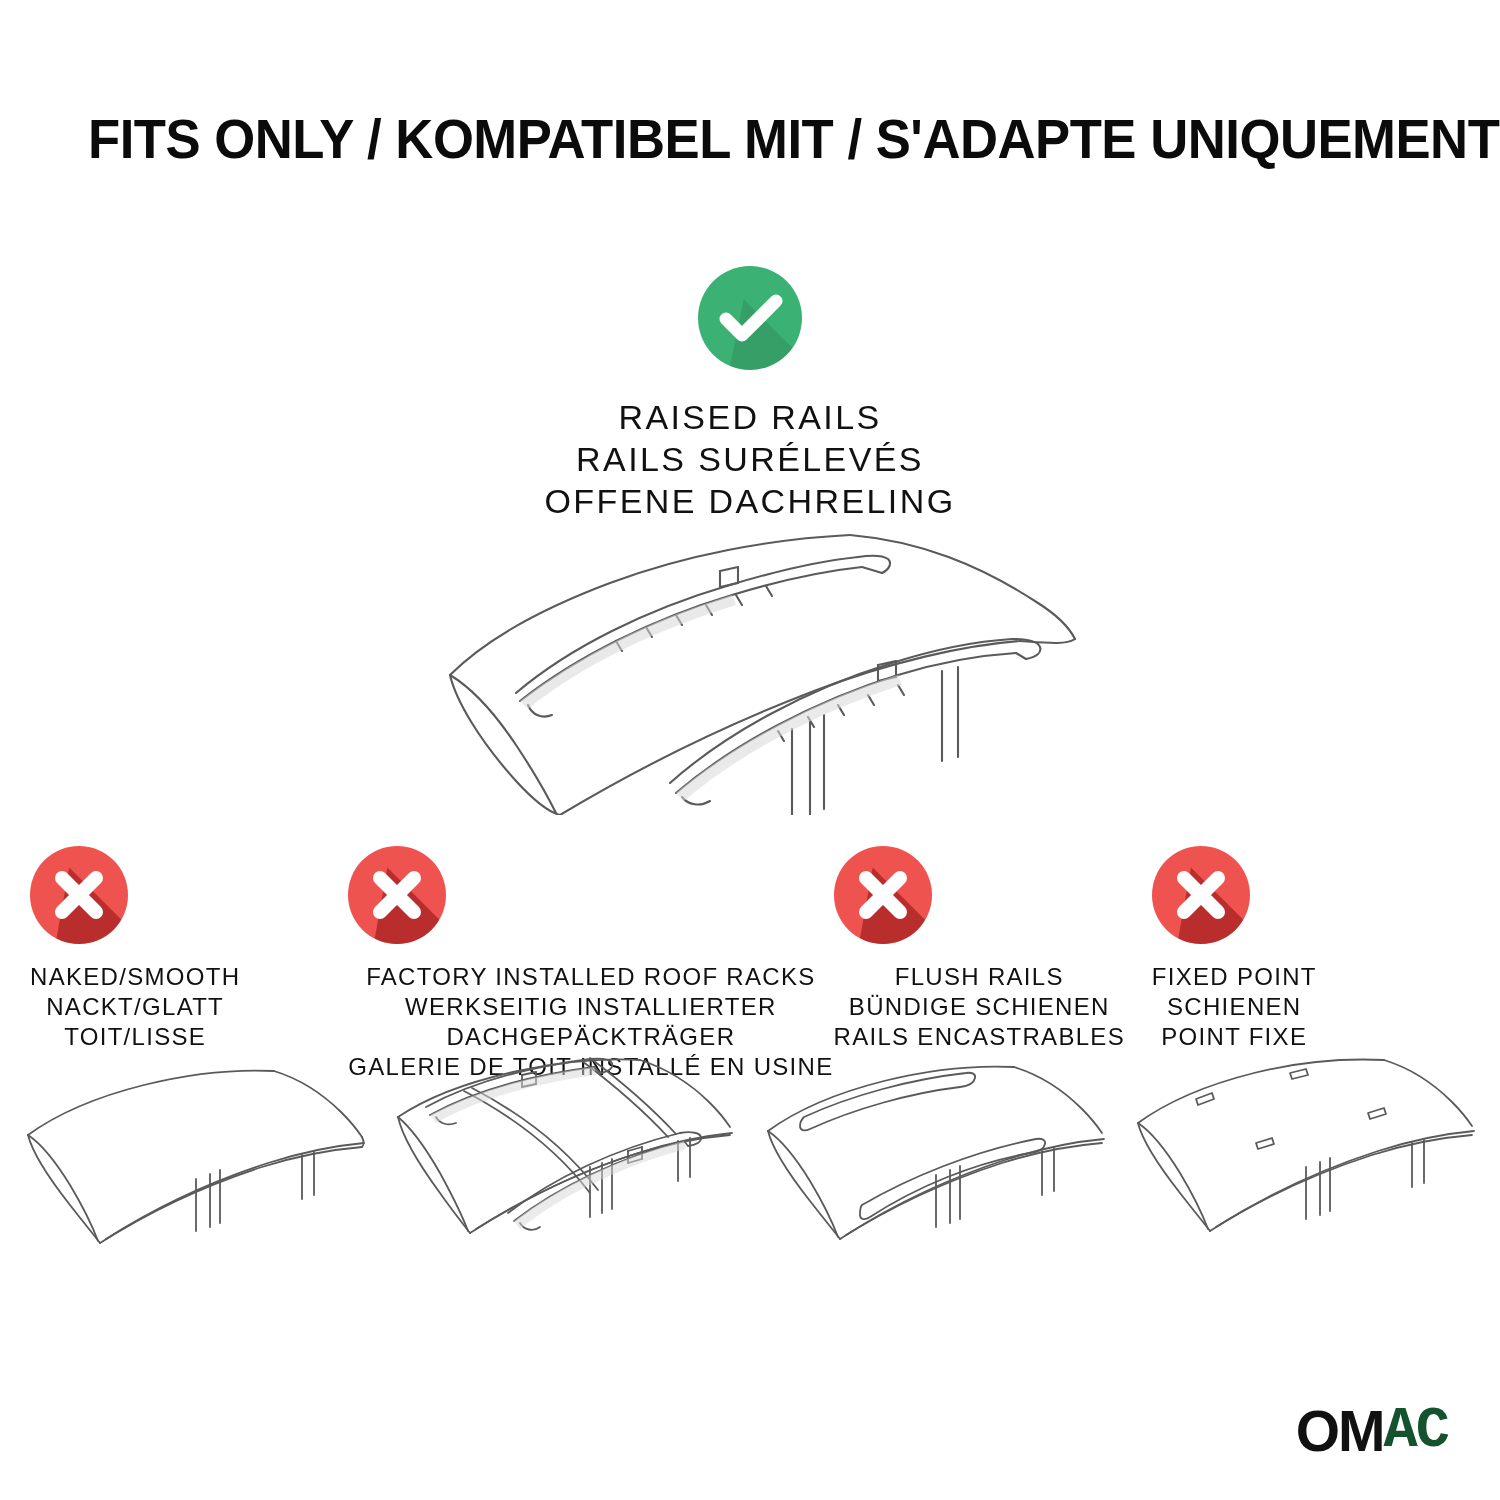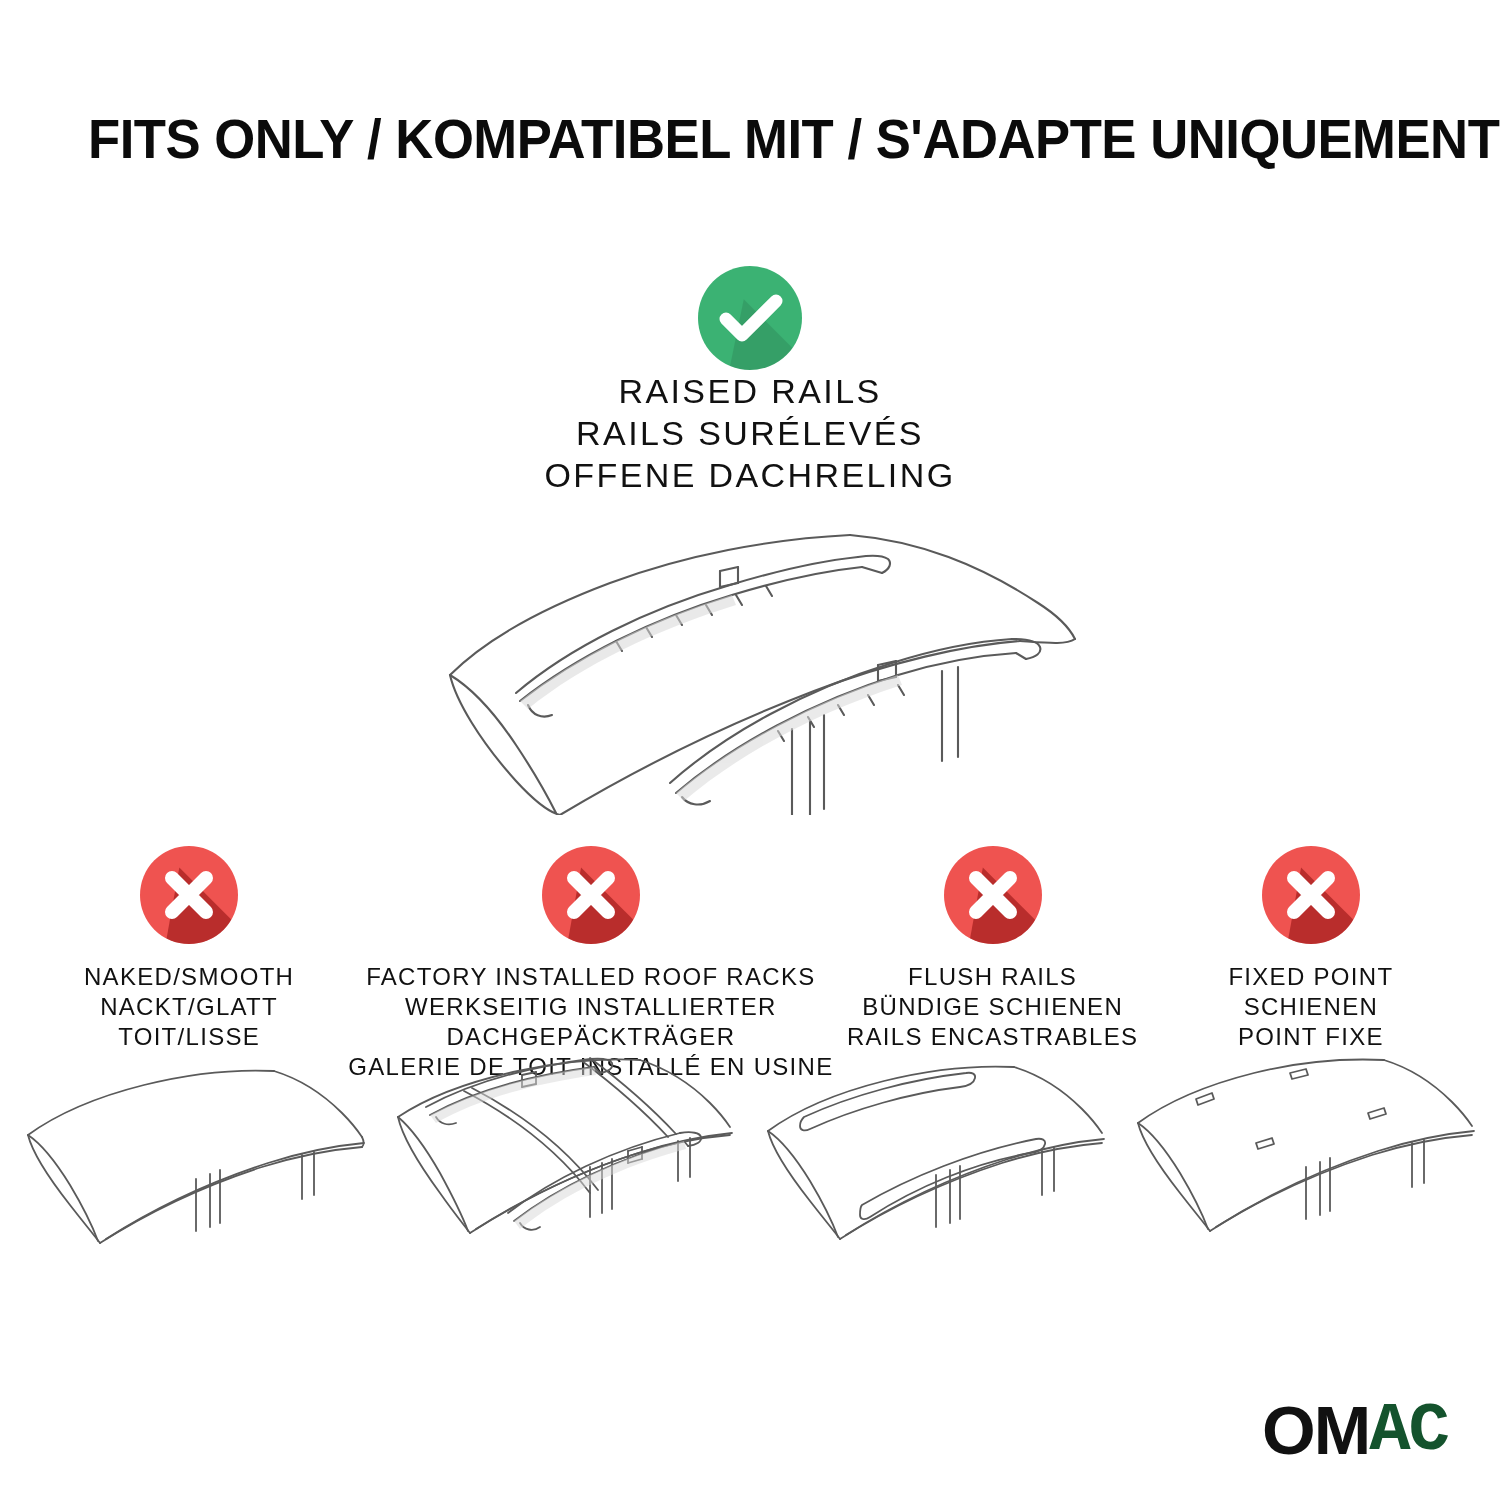--- a/index.html
+++ b/index.html
@@ -59,38 +59,39 @@
   }
   .circle.red{width:98px;height:98px;background:#EF5350;}
   .circle.red .shade{
     background:rgba(120,0,0,0.45);
     clip-path:polygon(40% 22%, 100% 82%, 100% 100%, 26% 100%);
   }
   .tick{
     position:absolute;left:0;top:0;width:100%;height:100%;
   }
   .ok-text{
+    margin-top:26px;
     font-size:34px;
     line-height:42px;
     letter-spacing:2.4px;
   }
   .ok-art{
     position:absolute; left:0; right:0; top:505px;
     display:flex;justify-content:center;
   }
 
   
   .bad-row{
     position:absolute;
     left:30px; right:30px; top:846px;
     display:grid;
     grid-template-columns:1fr 1fr 1fr 1fr;
   }
   .bad-col{
-    display:flex;flex-direction:column;align-items:center;
+    display:flex;flex-direction:column;align-items:flex-start;
   }
   .bad-text{
     margin-top:18px;
     font-size:24px;
     line-height:30px;
     letter-spacing:1.3px;
   }
   .bad-art-row{
     position:absolute;
     left:10px; right:10px; top:1055px;
@@ -99,21 +100,21 @@
     align-items:start;
   }
   .bad-art-cell{display:flex;justify-content:center;}
 
   
   .logo{
     position:absolute;
     right:52px; bottom:36px;
     font-family:"Liberation Sans", sans-serif;
     font-weight:700;
-    font-size:69px;
+    font-size:57px;
     letter-spacing:-2px;
     line-height:66px;
     display:flex;align-items:flex-end;
   }
   .logo .om{color:#111111;}
   .logo .ac{color:#14532d;font-family:Liberation Mono, monospace;}
 
   svg{display:block;}
 </style>
 </head>

